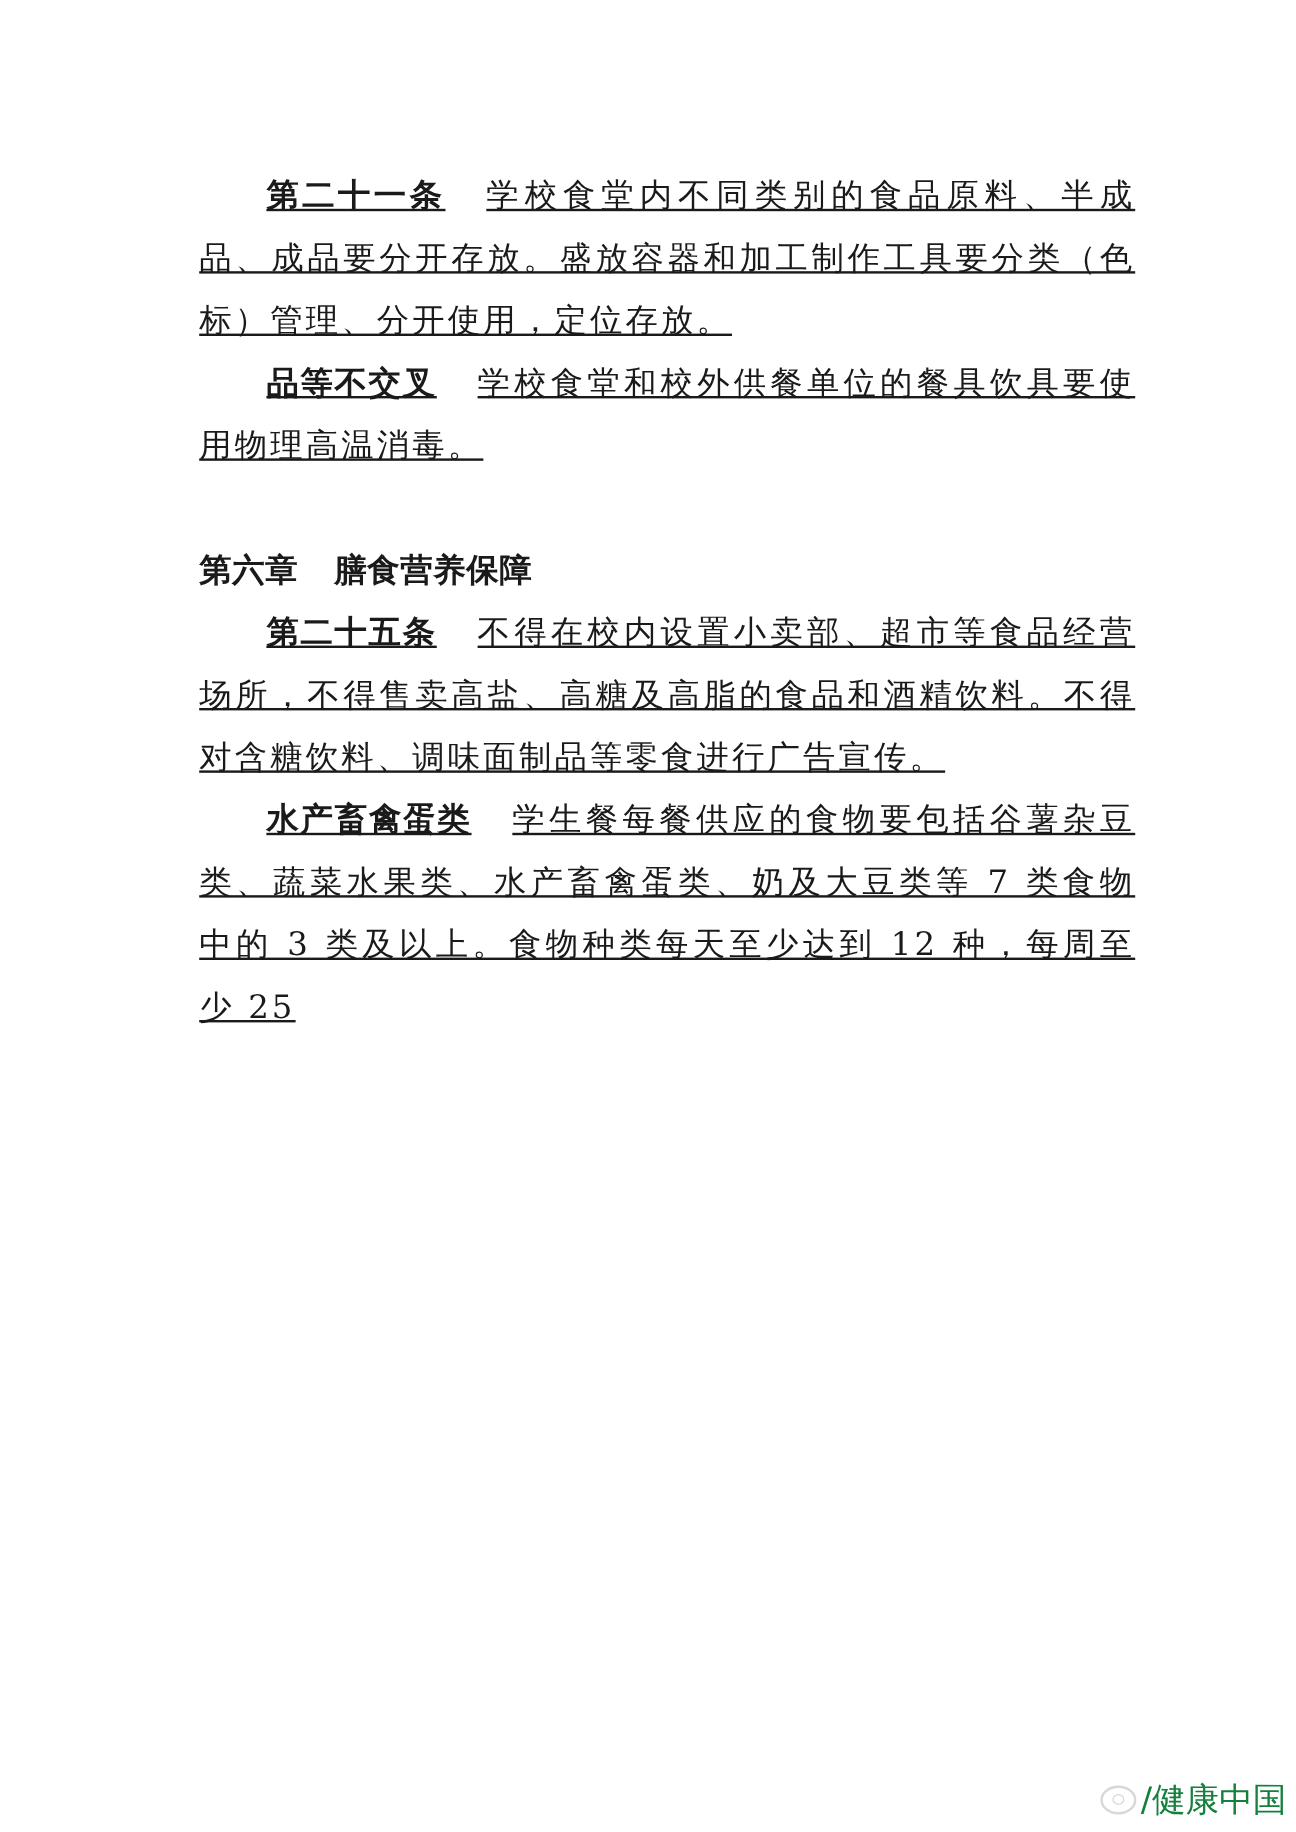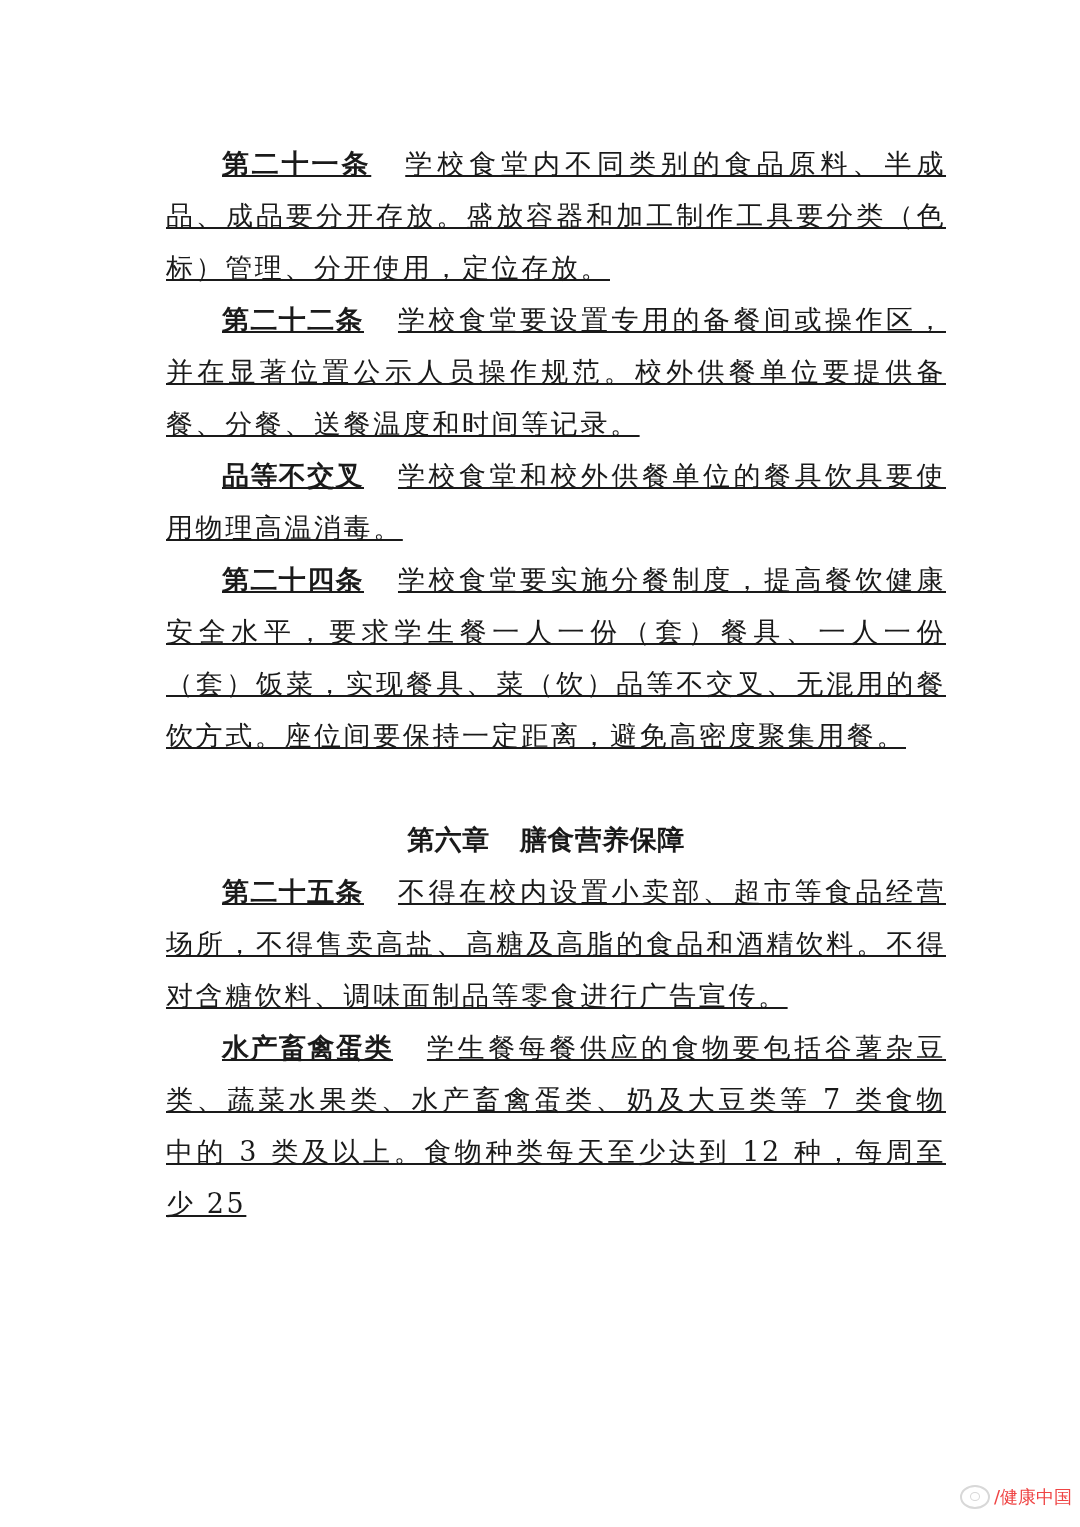--- a/index.html
+++ b/index.html
@@ -33,35 +33,34 @@
     .article-no {
       font-family: "DejaVu Sans", "Liberation Sans", sans-serif;
       font-weight: bold;
       letter-spacing: 0.5px;
       margin-right: 34px;
     }
     .chapter {
       font-family: "DejaVu Sans", "Liberation Sans", sans-serif;
       font-size: 27px;
       line-height: 52px;
-      text-align: center;
       margin: 52px 0 0 0;
       letter-spacing: 0.5px;
       padding-right: 20px;
     }
     .chapter .gap { display: inline-block; width: 30px; }
     .watermark {
       position: absolute;
       right: 8px;
-      bottom: 18px;
+      bottom: 8px;
       display: flex;
       align-items: center;
-      color: #ef4444;
+      color: #15803d;
       font-family: "DejaVu Sans", sans-serif;
-      font-size: 18px;
+      font-size: 28px;
     }
     .wb-logo {
       width: 26px;
       height: 20px;
       border: 2px solid #d8d8d8;
       border-radius: 50%;
       margin-right: 4px;
       position: relative;
     }
     .wb-logo::after {
@@ -75,31 +74,25 @@
   </style>
 </head>
 <body>
 
 <div class="page">
 
   <p class="para">
     <span class="article-no">第二十一条</span><span>学校食堂内不同类别的食品原料、半成品、成品要分开存放。盛放容器和加工制作工具要分类（色标）管理、分开使用，定位存放。</span>
   </p>
 
-  <p class="para">
-    <span class="article-no">第二十二条</span><span>学校食堂要设置专用的备餐间或操作区，并在显著位置公示人员操作规范。校外供餐单位要提供备餐、分餐、送餐温度和时间等记录。</span>
-  </p>
 
   <p class="para">
     <span class="article-no">品等不交叉</span><span>学校食堂和校外供餐单位的餐具饮具要使用物理高温消毒。</span>
   </p>
 
-  <p class="para">
-    <span class="article-no">第二十四条</span><span>学校食堂要实施分餐制度，提高餐饮健康安全水平，要求学生餐一人一份（套）餐具、一人一份（套）饭菜，实现餐具、菜（饮）品等不交叉、无混用的餐饮方式。座位间要保持一定距离，避免高密度聚集用餐。</span>
-  </p>
 
   <h2 class="chapter">
     <span>第六章</span><span class="gap"></span><span>膳食营养保障</span>
   </h2>
 
   <p class="para">
     <span class="article-no">第二十五条</span><span>不得在校内设置小卖部、超市等食品经营场所，不得售卖高盐、高糖及高脂的食品和酒精饮料。不得对含糖饮料、调味面制品等零食进行广告宣传。</span>
   </p>
 
 

